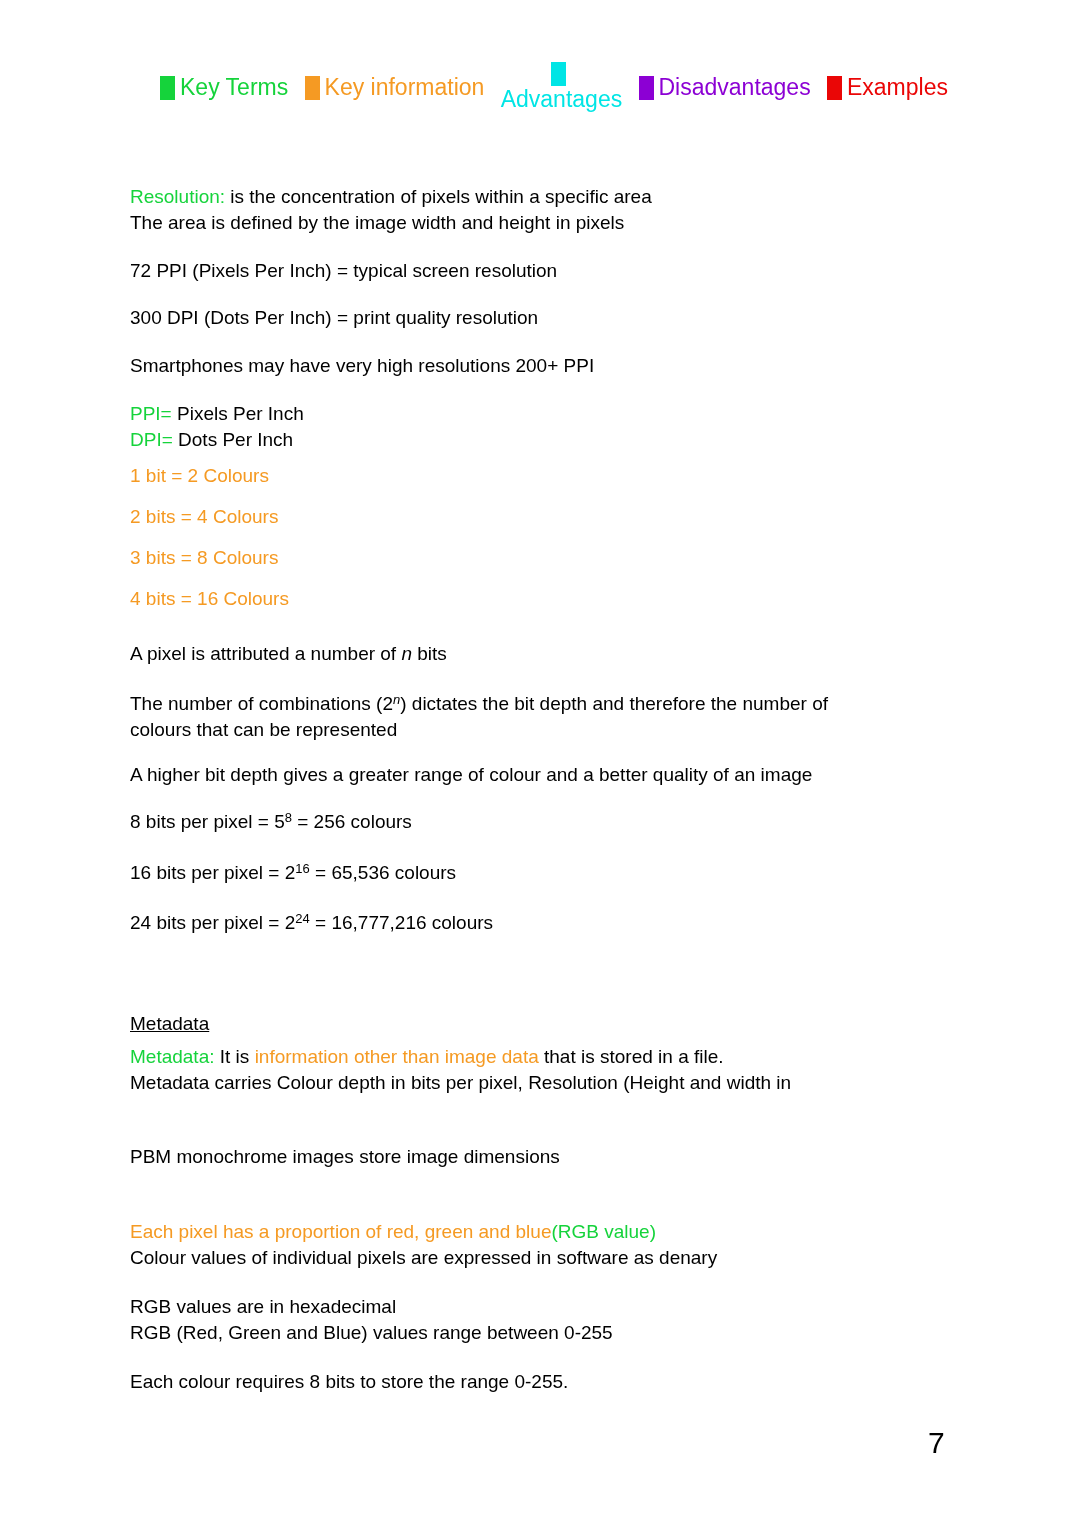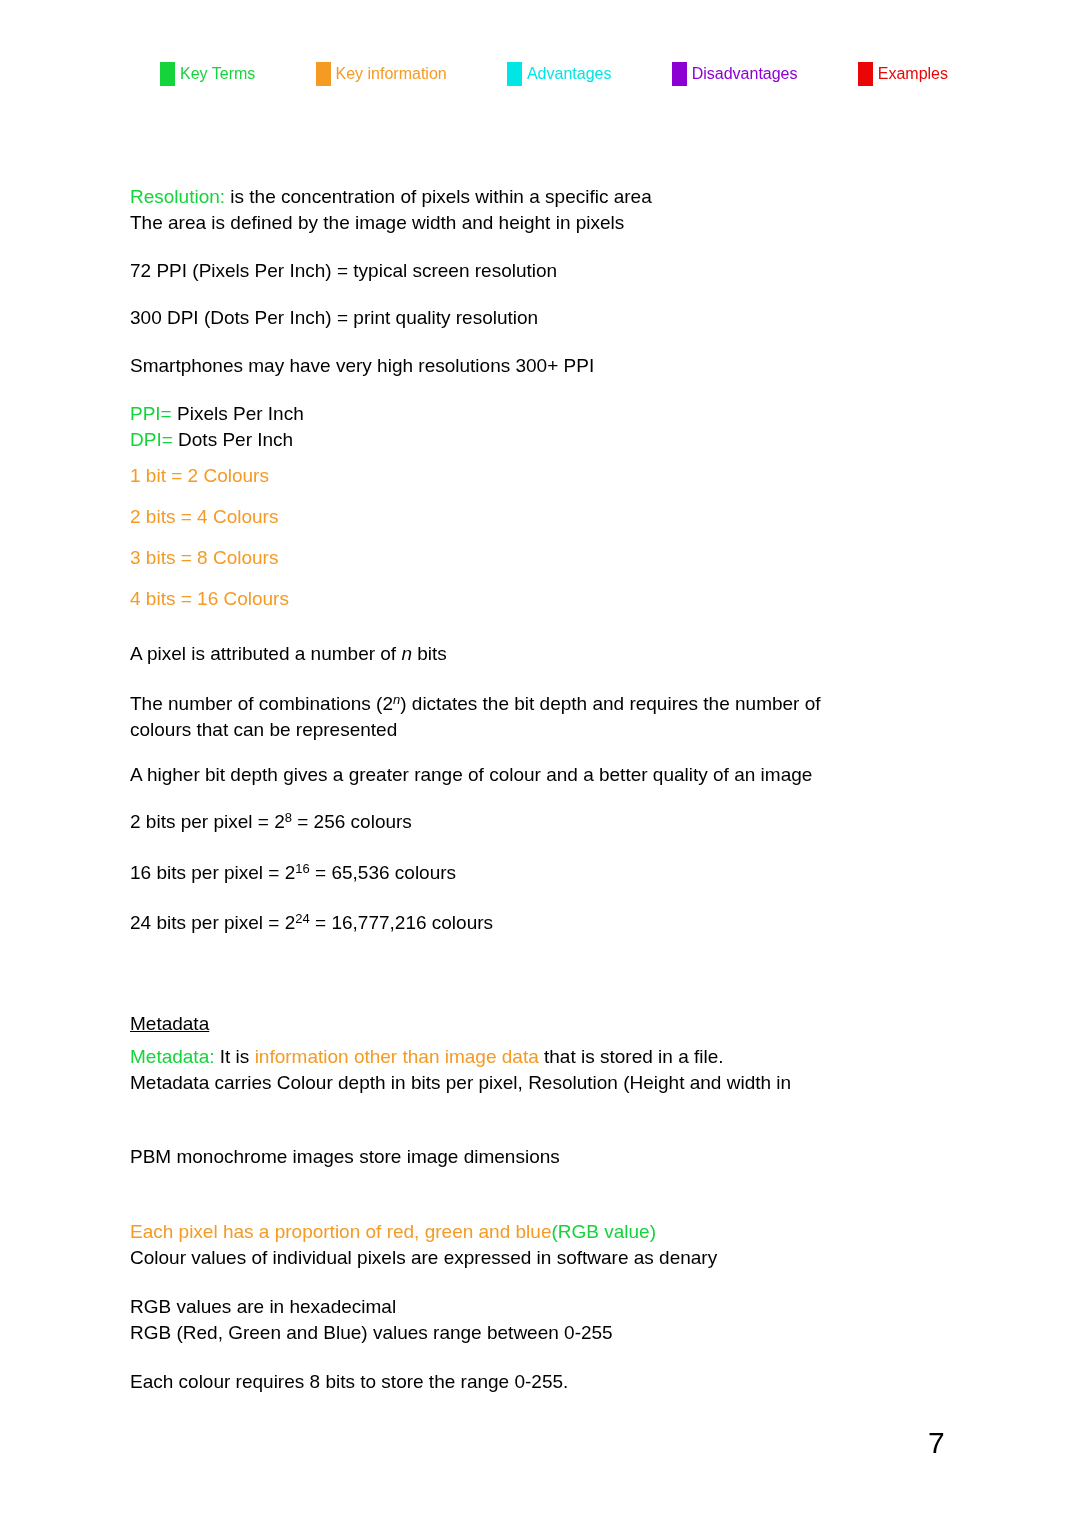--- a/index.html
+++ b/index.html
@@ -15,35 +15,35 @@
   
   .legend {
     position: absolute;
     top: 62px;
     left: 160px;
     width: 788px;
     display: flex;
     justify-content: space-between;
     align-items: center;
   }
-  .legend-item { display: flex; align-items: center; font-size: 16px; white-space: pre; }
+  .legend-item { display: flex; align-items: center; font-size: 23px; white-space: pre; }
   .swatch {
     display: inline-block;
     width: 15px;
     height: 24px;
     margin-right: 5px;
   }
   .bg-green  { background: var(--green);  }
   .bg-orange { background: var(--orange); }
   .bg-cyan   { background: var(--cyan);   }
   .bg-purple { background: var(--purple); }
   .bg-red    { background: var(--red);    }
   .c-green  { color: var(--green);  }
   .c-orange { color: var(--orange); }
-  .c-cyan   { color: var(--cyan);   }
+  .c-cyan   { color: var(--cyan); flex-direction: column;   }
   .c-purple { color: var(--purple); }
   .c-red    { color: var(--red);    }
   
   .line {
     position: absolute;
     left: 130px;
     font-size: 19px;
     line-height: 26px;
     white-space: pre;
   }
@@ -81,38 +81,38 @@
   </div>
 
 
   <div class="line" style="top:210px"><span>The area is defined by the image width and height in pixels</span></div>
   <div class="line" style="top:184px"><span class="c-green">Resolution:</span><span> is the concentration of pixels within a specific area</span></div>
 
   <div class="line" style="top:258px"><span>72 PPI (Pixels Per Inch) = typical screen resolution</span></div>
 
   <div class="line" style="top:305px"><span>300 DPI (Dots Per Inch) = print quality resolution</span></div>
 
-  <div class="line" style="top:353px"><span>Smartphones may have very high resolutions 300+ PPI</span></div>
+  <div class="line" style="top:353px"><span>Smartphones may have very high resolutions 200+ PPI</span></div>
 
   <div class="line" style="top:401px"><span class="c-green">PPI=</span><span> Pixels Per Inch</span></div>
   <div class="line" style="top:427px"><span class="c-green">DPI=</span><span> Dots Per Inch</span></div>
 
   <div class="line c-orange" style="top:463px"><span>1 bit = 2 Colours</span></div>
   <div class="line c-orange" style="top:504px"><span>2 bits = 4 Colours</span></div>
   <div class="line c-orange" style="top:545px"><span>3 bits = 8 Colours</span></div>
   <div class="line c-orange" style="top:586px"><span>4 bits = 16 Colours</span></div>
 
   <div class="line" style="top:641px"><span>A pixel is attributed a number of </span><i>n</i><span> bits</span></div>
 
-  <div class="line" style="top:691px"><span>The number of combinations (2</span><sup><i>n</i></sup><span>) dictates the bit depth and requires the number of</span></div>
+  <div class="line" style="top:691px"><span>The number of combinations (2</span><sup><i>n</i></sup><span>) dictates the bit depth and therefore the number of</span></div>
   <div class="line" style="top:717px"><span>colours that can be represented</span></div>
 
   <div class="line" style="top:762px"><span>A higher bit depth gives a greater range of colour and a better quality of an image</span></div>
 
-  <div class="line" style="top:809px"><span>2 bits per pixel = 2</span><sup>8</sup><span> = 256 colours</span></div>
+  <div class="line" style="top:809px"><span>8 bits per pixel = 5</span><sup>8</sup><span> = 256 colours</span></div>
 
   <div class="line" style="top:860px"><span>16 bits per pixel = 2</span><sup>16</sup><span> = 65,536 colours</span></div>
 
   <div class="line" style="top:910px"><span>24 bits per pixel = 2</span><sup>24</sup><span> = 16,777,216 colours</span></div>
 
   <div class="line heading" style="top:1011px"><span>Metadata</span></div>
 
   <div class="line" style="top:1044px"><span class="c-green">Metadata:</span><span> It is </span><span class="c-orange">information other than image data</span><span> that is stored in a file.</span></div>
   <div class="line" style="top:1070px"><span>Metadata carries Colour depth in bits per pixel, Resolution (Height and width in</span></div>
 

